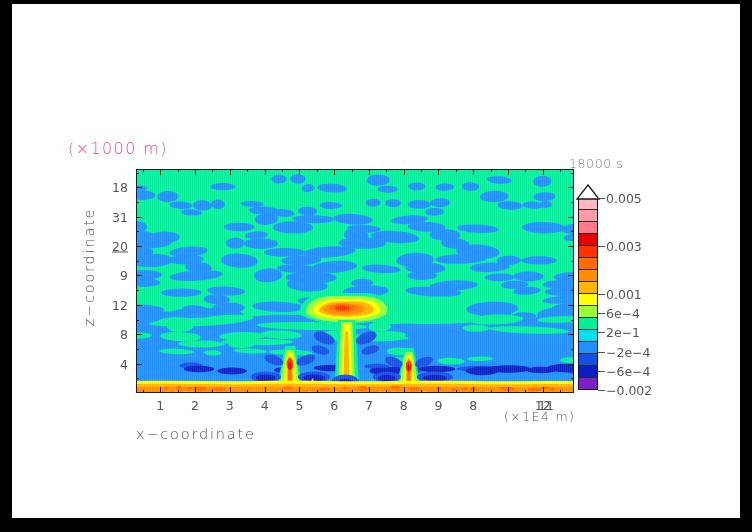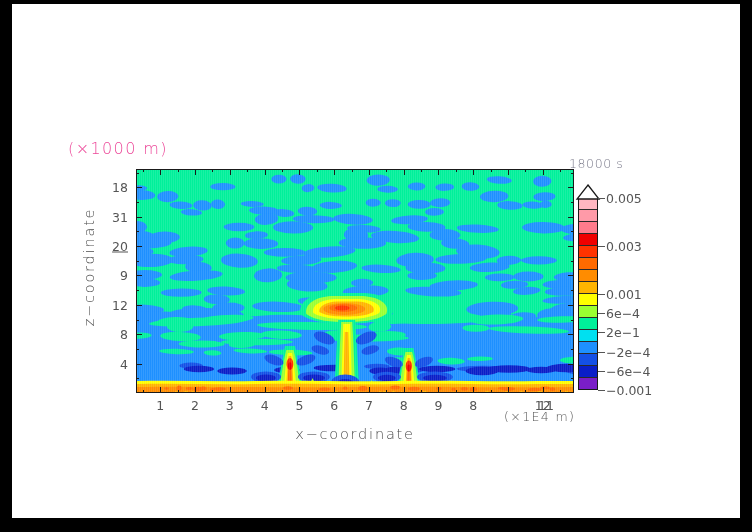--- a/index.html
+++ b/index.html
@@ -53,21 +53,21 @@
     color: #ec4899;
   }
   #x-unit-label {
     left: 492px; top: 405px;
     font-size: 12.5px;
     color: #555;
   }
   #x-axis-title {
     left: 124px; top: 422px;
     width: 438px;
-    text-align: center;
+    text-align: left;
     font-size: 14.5px;
     letter-spacing: 1.8px;
     color: #4d4d4d;
   }
   #y-axis-title {
     left: -3px; top: 255px;
     width: 160px;
     text-align: center;
     font-size: 14.5px;
     letter-spacing: 1.8px;
@@ -834,18 +834,18 @@
         <div class="cb-label" style="top: 290px;">0.001</div>
         <div class="cb-tickline" style="top: 290px;"></div>
         <div class="cb-label" style="top: 309.2px;">6e−4</div>
         <div class="cb-tickline" style="top: 309.2px;"></div>
         <div class="cb-label" style="top: 328.4px;">2e−1</div>
         <div class="cb-tickline" style="top: 328.4px;"></div>
         <div class="cb-label" style="top: 347.6px;">−2e−4</div>
         <div class="cb-tickline" style="top: 347.6px;"></div>
         <div class="cb-label" style="top: 366.8px;">−6e−4</div>
         <div class="cb-tickline" style="top: 366.8px;"></div>
-        <div class="cb-label" style="top: 386px;">−0.001</div>
+        <div class="cb-label" style="top: 386px;">−0.002</div>
         <div class="cb-tickline" style="top: 386px;"></div>
       </div>
 
   </div>
 </div>
 
 </body></html>

